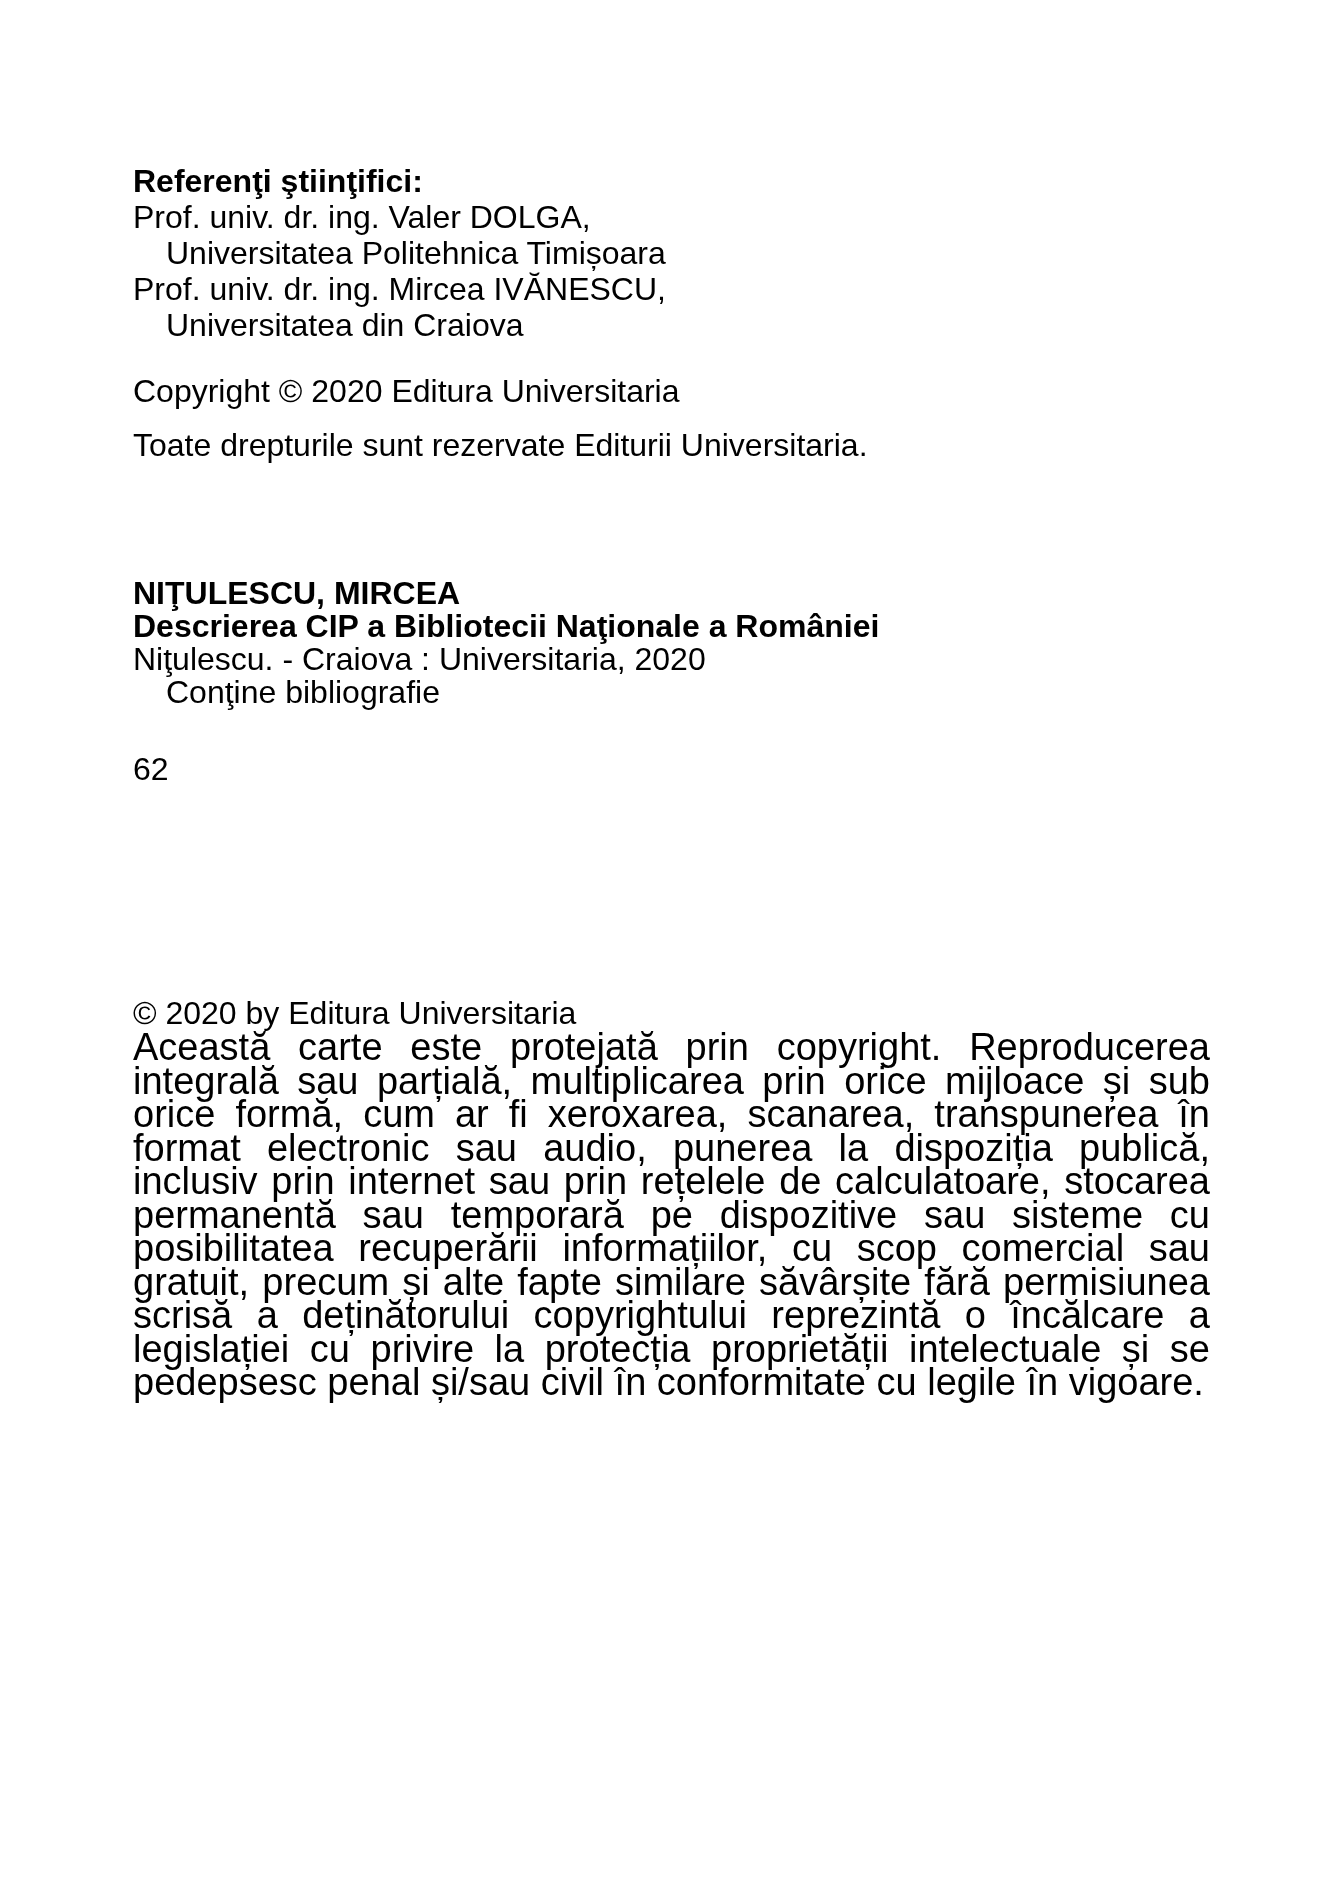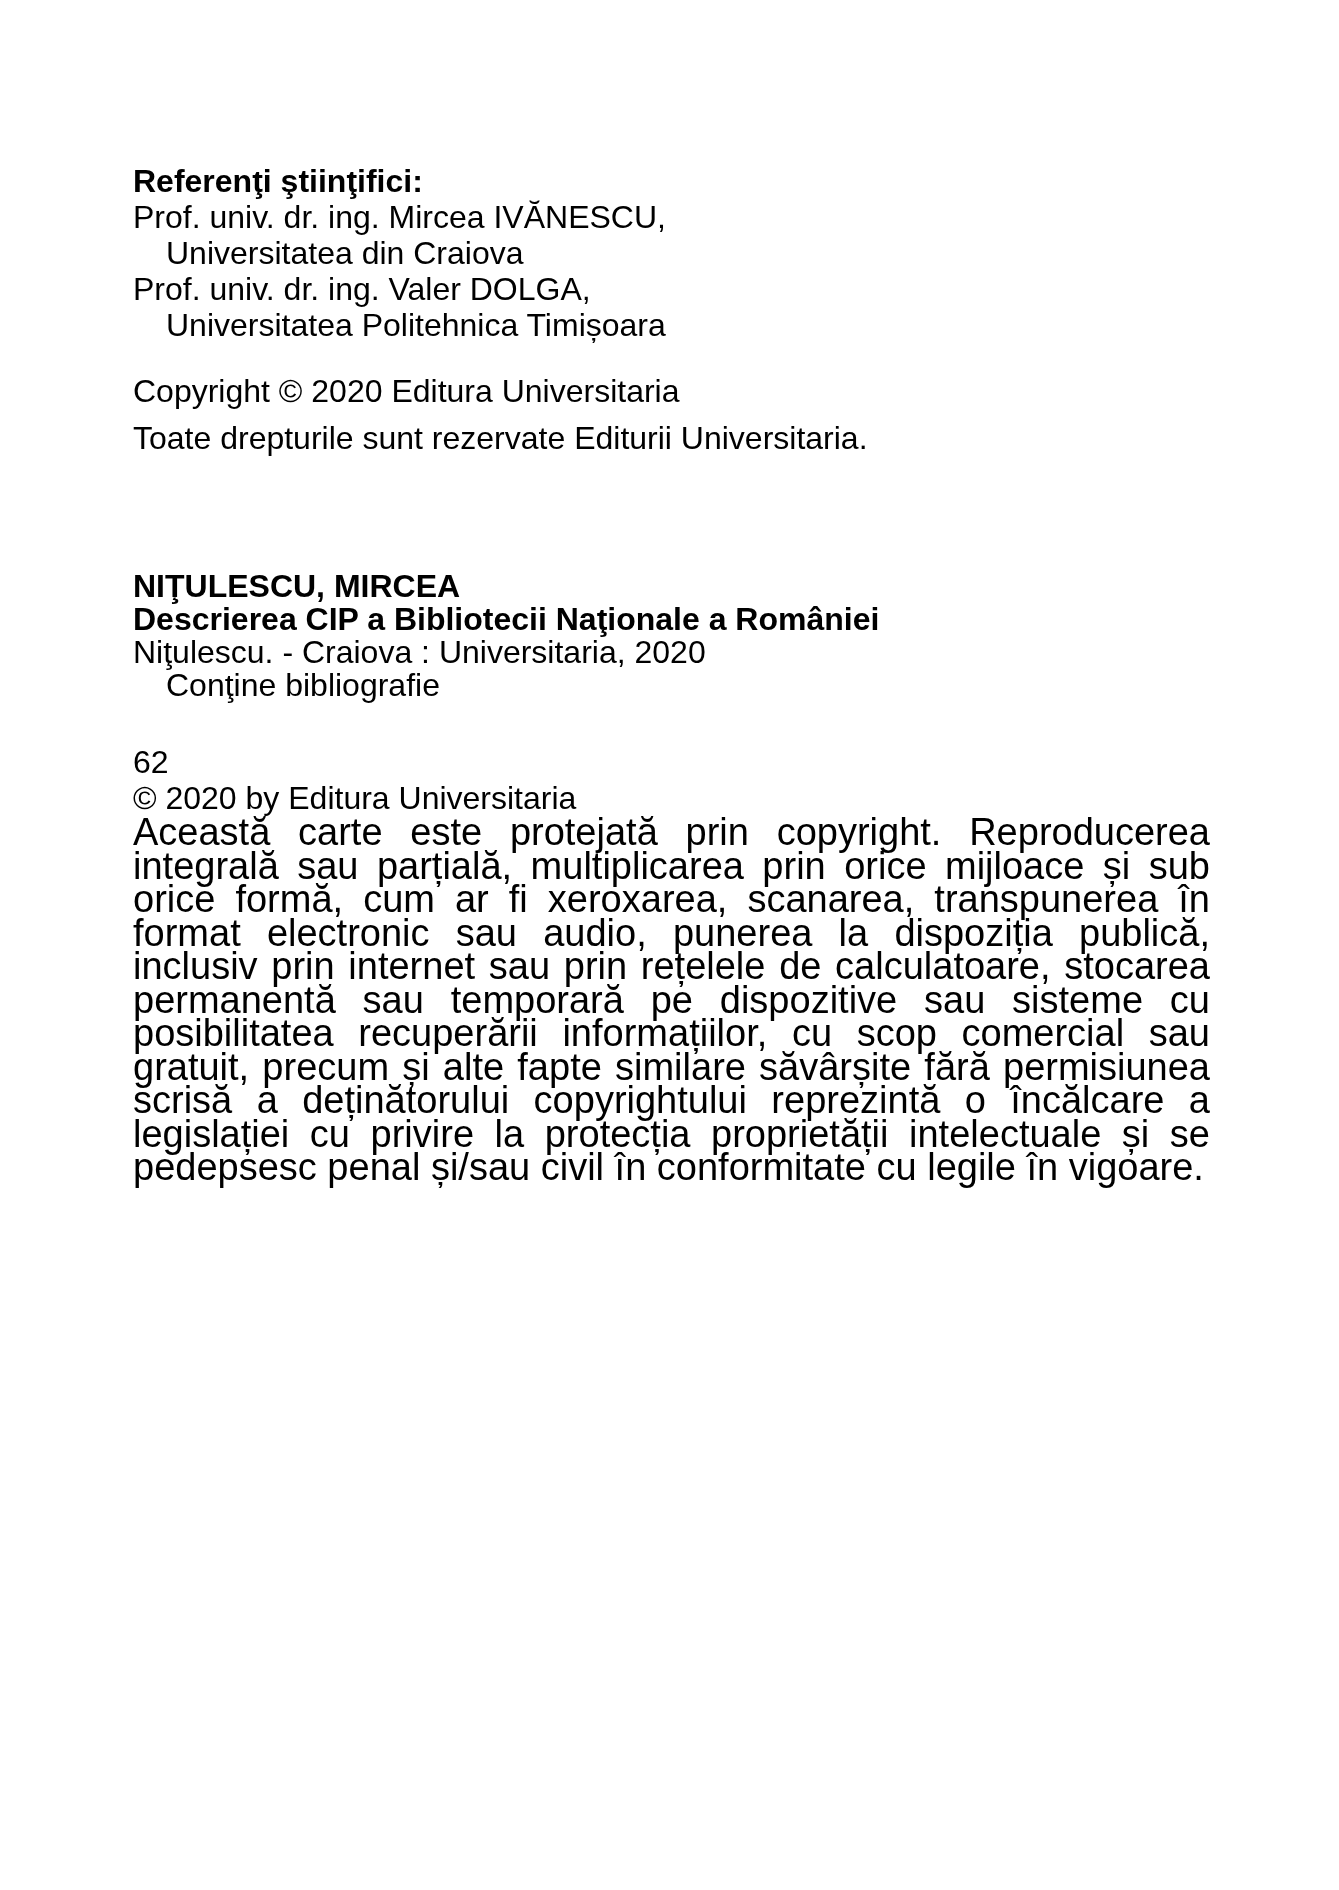--- a/index.html
+++ b/index.html
@@ -22,48 +22,48 @@
     padding: 163px 130px 0 133px;
   }
   .line {
     font-size: 32px;
     line-height: 36px;
     white-space: pre-wrap;
   }
   .bold { font-weight: bold; }
   .indent { padding-left: 33px; }
   .copyright-block { margin-top: 30px; }
-  .copyright-block .line + .line { margin-top: 11px; }
+  .copyright-block .line + .line { margin-top: 18px; }
   .cip-block { margin-top: 114px; }
   .cip-block .line { line-height: 33px; }
   .classification { margin-top: 42px; }
-  .notice-block { }
+  .notice-block { margin-top: 208px; }
   .notice-body {
     font-size: 38px;
     line-height: 33.5px;
     text-align: justify;
     width: 1077px;
   }
 </style>
 </head>
 <body>
 
 <div class="page">
 
   <div class="referees-block">
     <div class="line bold">Referenţi ştiinţifici:</div>
 
     <div>
-      <div class="line">Prof. univ. dr. ing. Mircea IVĂNESCU,</div>
-      <div class="line indent">Universitatea din Craiova</div>
+      <div class="line">Prof. univ. dr. ing. Valer DOLGA,</div>
+      <div class="line indent">Universitatea Politehnica Timișoara</div>
     </div>
 
     <div>
-      <div class="line">Prof. univ. dr. ing. Valer DOLGA,</div>
-      <div class="line indent">Universitatea Politehnica Timișoara</div>
+      <div class="line">Prof. univ. dr. ing. Mircea IVĂNESCU,</div>
+      <div class="line indent">Universitatea din Craiova</div>
     </div>
   </div>
 
   <div class="copyright-block">
     <div class="line">Copyright © 2020 Editura Universitaria</div>
     <div class="line">Toate drepturile sunt rezervate Editurii Universitaria.</div>
   </div>
 
   <div class="cip-block">
     <div class="line bold">NIŢULESCU, MIRCEA</div>

